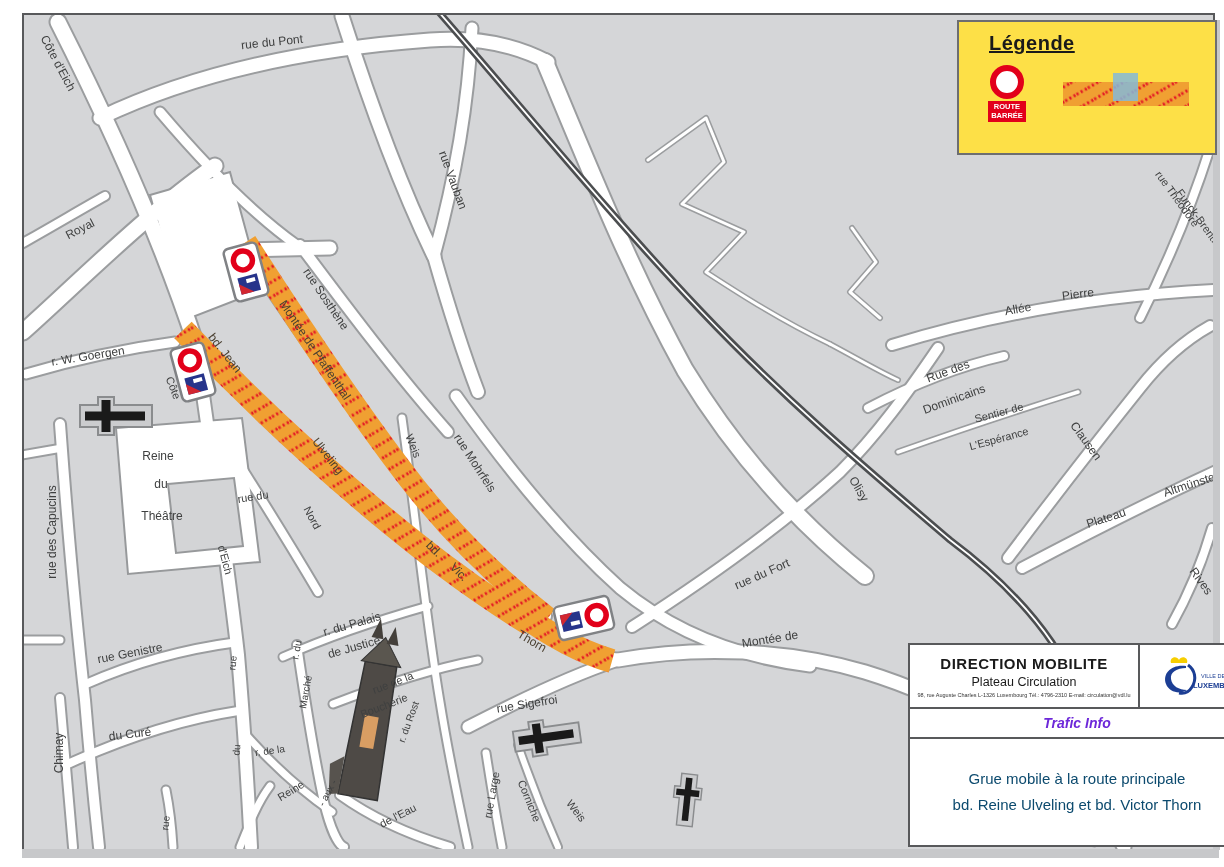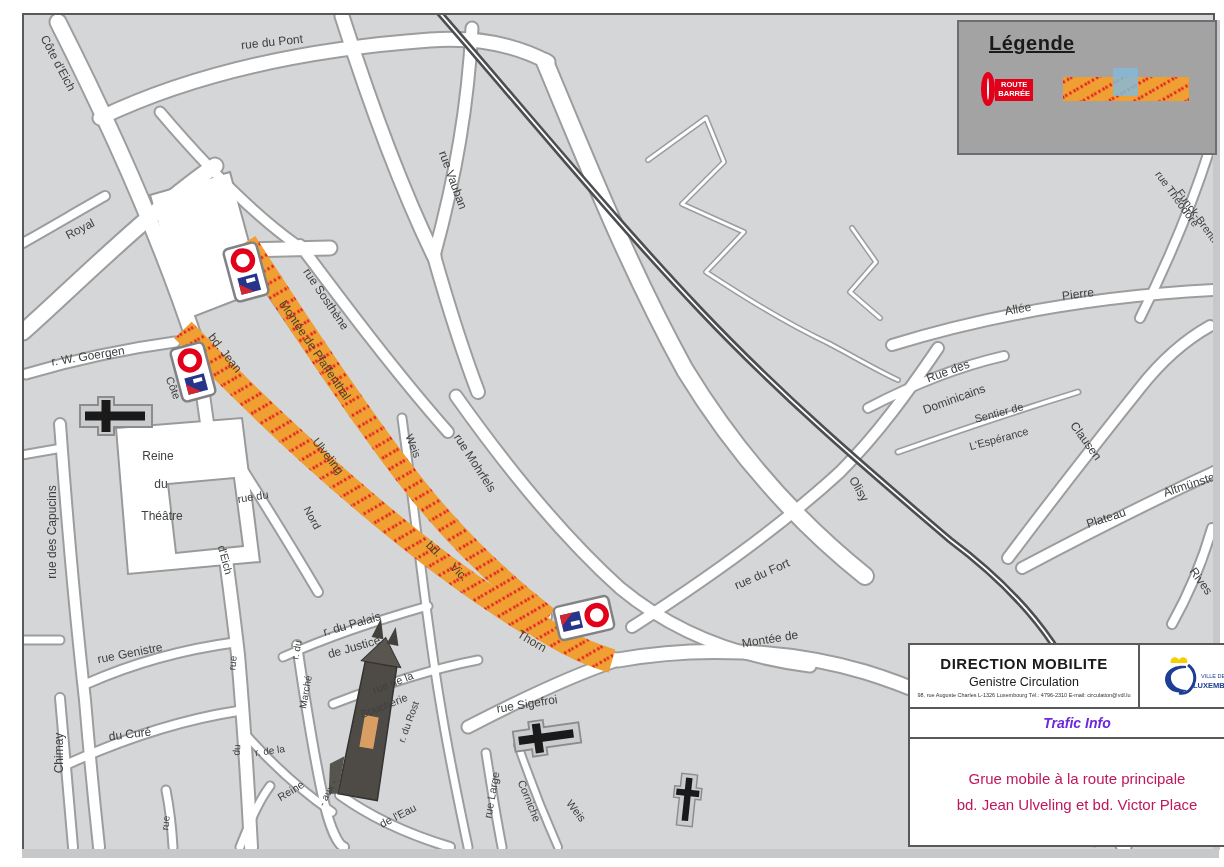--- a/index.html
+++ b/index.html
@@ -8,43 +8,43 @@
   #map-frame{position:absolute;left:22px;top:13px;width:1189px;height:834px;
              border:2px solid #58595B;background:#D5D6D8;overflow:hidden;}
   #map-svg{position:absolute;left:-24px;top:-15px;}
   #label-layer{position:absolute;left:-24px;top:-15px;width:1224px;height:867px;pointer-events:none;}
   .street-label{position:absolute;color:#3F4040;white-space:nowrap;line-height:1;
                 font-family:"Liberation Sans",sans-serif;}
   
   .band-bottom{position:absolute;left:22px;top:849px;width:1197px;height:9px;background:#C7C8CA;}
   .band-right{position:absolute;left:1213px;top:20px;width:7px;height:830px;background:#C7C8CA;}
   
-  #legend{position:absolute;left:957px;top:20px;width:256px;height:131px;background:#a3a3a3;
+  #legend{position:absolute;left:957px;top:20px;width:256px;height:131px;background:#fde047;
           border:2px solid #6D6E70;z-index:5;}
   .legend-title{margin:10px 0 0 30px;font-size:20px;font-weight:bold;color:#1a1a1a;
                 text-decoration:underline;letter-spacing:.5px;}
   .legend-row{display:flex;align-items:center;margin:10px 0 0 22px;}
-  .rb-icon{display:flex;flex-direction:row;align-items:center;width:52px;}
+  .rb-icon{display:flex;flex-direction:column;align-items:center;width:52px;}
   .rb-circle{width:22px;height:22px;border:6px solid #E2001A;border-radius:50%;background:#fff;}
   .rb-box{margin-top:2px;background:#E2001A;color:#fff;font-weight:bold;font-size:7.5px;
           line-height:1.15;text-align:center;padding:2px 3px;}
   .sample-wrap{margin-left:28px;}
   
   #info-box{position:absolute;left:908px;top:643px;width:334px;height:200px;background:#fff;
             border:2px solid #58595B;z-index:5;display:flex;flex-direction:column;}
   .ib-header{display:flex;border-bottom:2px solid #58595B;height:62px;}
   .ib-head-left{flex:1;display:flex;flex-direction:column;align-items:center;justify-content:center;}
   .ib-org{font-size:15px;font-weight:bold;color:#1a1a1a;letter-spacing:.5px;}
   .ib-dept{font-size:12.5px;color:#1a1a1a;margin-top:3px;}
   .ib-contact{font-size:5.5px;color:#333;margin-top:3px;white-space:nowrap;}
   .ib-logo-cell{width:104px;border-left:2px solid #58595B;display:flex;align-items:center;justify-content:center;}
   .ib-section{border-bottom:2px solid #58595B;height:28px;display:flex;align-items:center;justify-content:center;}
   .ib-section-title{font-size:14px;font-style:italic;font-weight:bold;color:#6d28d9;}
   .ib-message{flex:1;display:flex;flex-direction:column;align-items:center;justify-content:center;}
-  .ib-line{font-size:15px;color:#be185d;line-height:1.75;}
+  .ib-line{font-size:15px;color:#0c4a6e;line-height:1.75;}
 </style>
 </head>
 <body>
 
 <div id="page">
 
   <div id="map-frame">
     <svg id="map-svg" width="1224" height="867" viewBox="0 0 1224 867">
       <defs>
         <pattern id="cl" width="13" height="13" patternUnits="userSpaceOnUse" patternTransform="rotate(60)">
@@ -356,35 +356,35 @@
           <rect x="52" y="3" width="25" height="28" fill="#85B8D8" opacity="0.85"></rect>
         </svg>
       </div>
     </div>
   </div>
 
   <div id="info-box">
     <div class="ib-header">
       <div class="ib-head-left">
         <div class="ib-org">DIRECTION MOBILITE</div>
-        <div class="ib-dept">Genistre Circulation</div>
+        <div class="ib-dept">Plateau Circulation</div>
         <div class="ib-contact">98, rue Auguste Charles L-1326 Luxembourg      Tél.: 4796-2310      E-mail: circulation@vdl.lu</div>
       </div>
       <div class="ib-logo-cell">
         <svg width="96" height="46">
           <path d="M27,10 C25,4 33,2 35,7 C37,2 45,4 43,10" fill="#F7CE00"></path>
           <path d="M42,13 C28,11 18,20 22,31 C25,39 36,42 43,37 C35,37 28,33 27,26 C26,19 33,15 42,15 Z" fill="#1C3E94"></path>
           <path d="M44,12 C51,17 53,26 48,34 C45,39 40,41 35,40" fill="none" stroke="#1C3E94" stroke-width="3"></path>
           <text x="57" y="25" font-size="5.5" font-family="Liberation Sans, sans-serif" fill="#1C3E94">VILLE DE</text>
           <text x="49" y="35" font-size="7.5" font-weight="bold" font-family="Liberation Sans, sans-serif" fill="#1C3E94">LUXEMBOURG</text>
         </svg>
       </div>
     </div>
     <div class="ib-section">
       <div class="ib-section-title">Trafic Info</div>
     </div>
     <div class="ib-message">
       <div class="ib-line">Grue mobile à la route principale</div>
-      <div class="ib-line">bd. Jean Ulveling et bd. Victor Place</div>
+      <div class="ib-line">bd. Reine Ulveling et bd. Victor Thorn</div>
     </div>
   </div>
 
 </div>
 
 </body></html>

